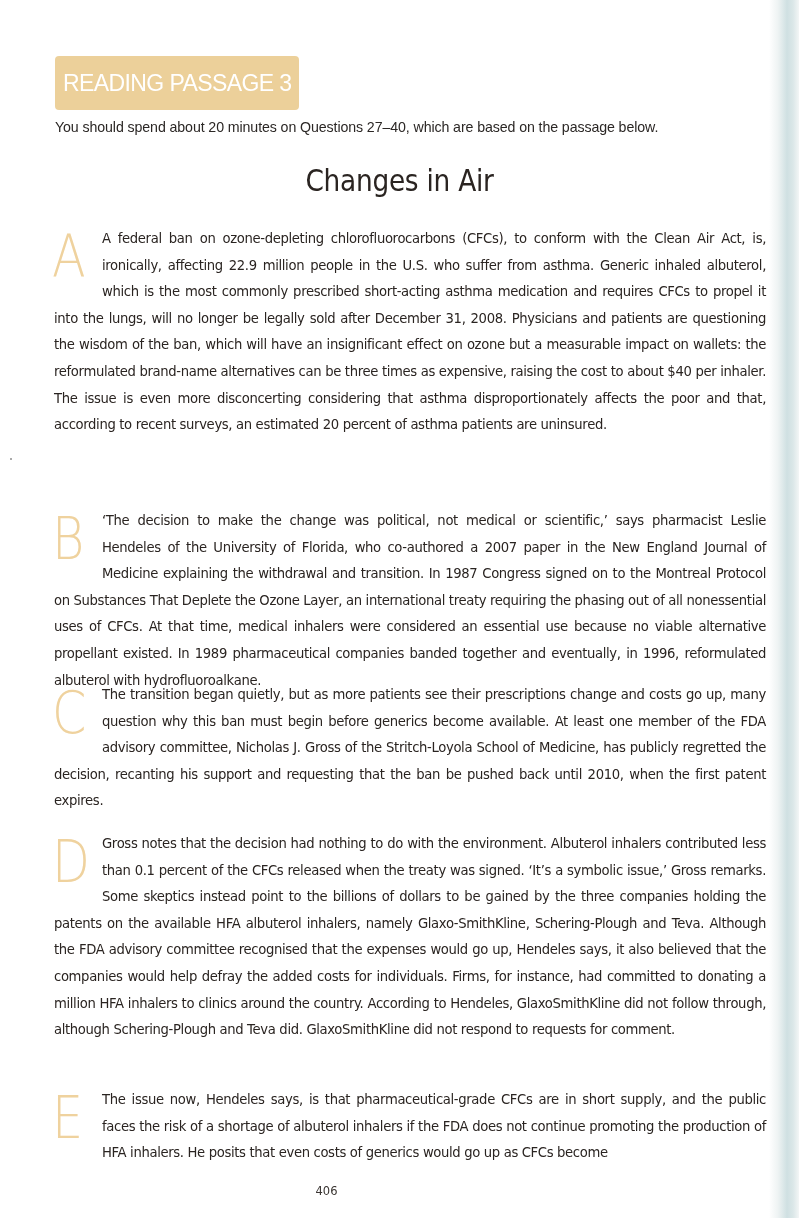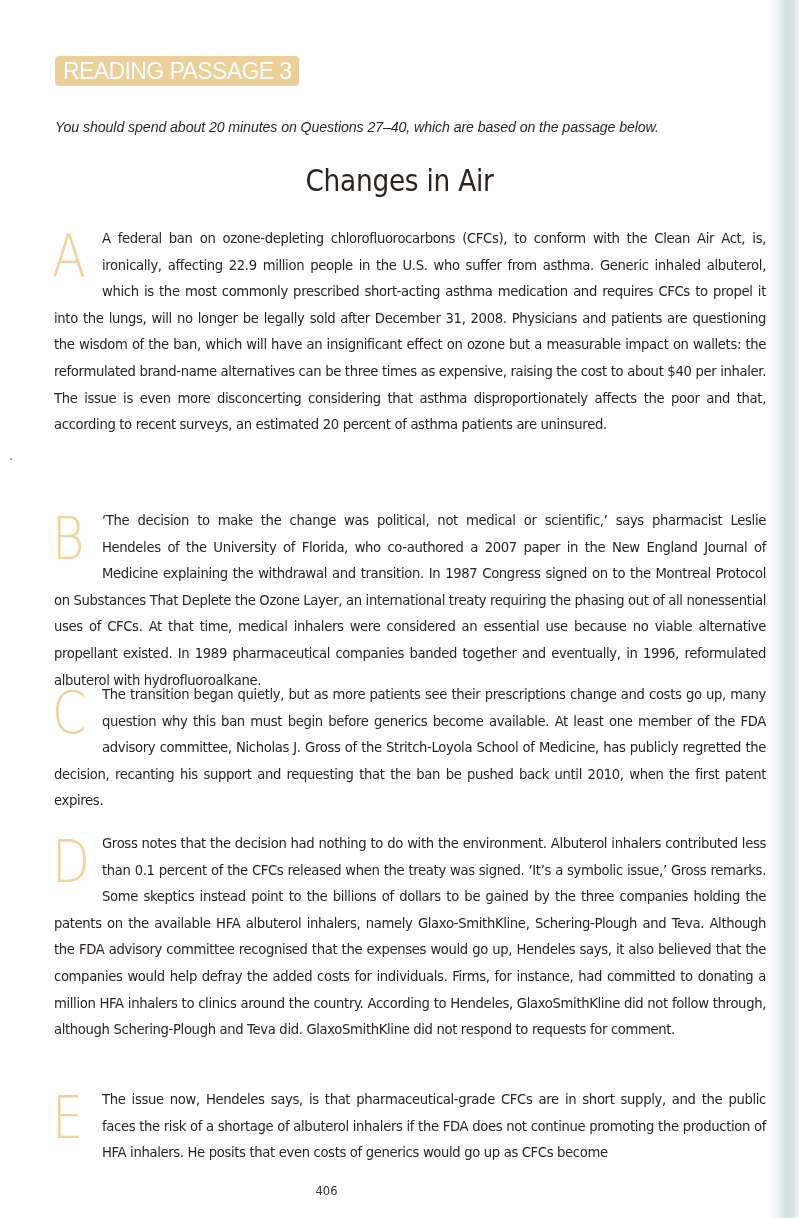--- a/index.html
+++ b/index.html
@@ -7,30 +7,30 @@
     width: 799px; height: 1218px; overflow: hidden;
     background: #ffffff; position: relative;
     font-family: "DejaVu Sans", sans-serif; color: #231f1c;
   }
   .page-edge {
     position: absolute; top: 0; right: 0; width: 30px; height: 1218px;
     background: linear-gradient(to right, #ffffff 0%, #eef3f3 30%, #cfe0e2 60%, #dbe7e8 80%, #f3f6f6 100%);
   }
   .banner {
     position: absolute; left: 55px; top: 56px; height: 30px;
-    padding: 0 8px; background: #ecd09a; border-radius: 4px;
+    padding: 12px 8px; background: #ecd09a; border-radius: 4px;
     display: flex; align-items: center;
   }
   .banner span {
     font-family: "Liberation Sans", sans-serif; font-size: 23px; color: #ffffff;
     letter-spacing: -0.6px; line-height: 30px;
   }
   .instruction {
     position: absolute; left: 55px; top: 119px; width: 720px;
-    font-family: "Liberation Sans", sans-serif; font-style: italic;
+    font-family: "Liberation Sans", sans-serif; 
     font-size: 14.2px; color: #2b2725; letter-spacing: -0.1px; white-space: nowrap;
   }
   .title {
     position: absolute; left: 0; top: 163px; width: 799px; text-align: center;
     font-family: "DejaVu Sans", sans-serif; font-size: 30px; color: #2a2421;
     letter-spacing: -0.3px; transform: scaleX(0.88);
   }
   .passage {
     position: absolute; left: 54px; width: 712px;
     font-family: "DejaVu Sans", sans-serif; font-size: 13.2px; line-height: 26.6px;

